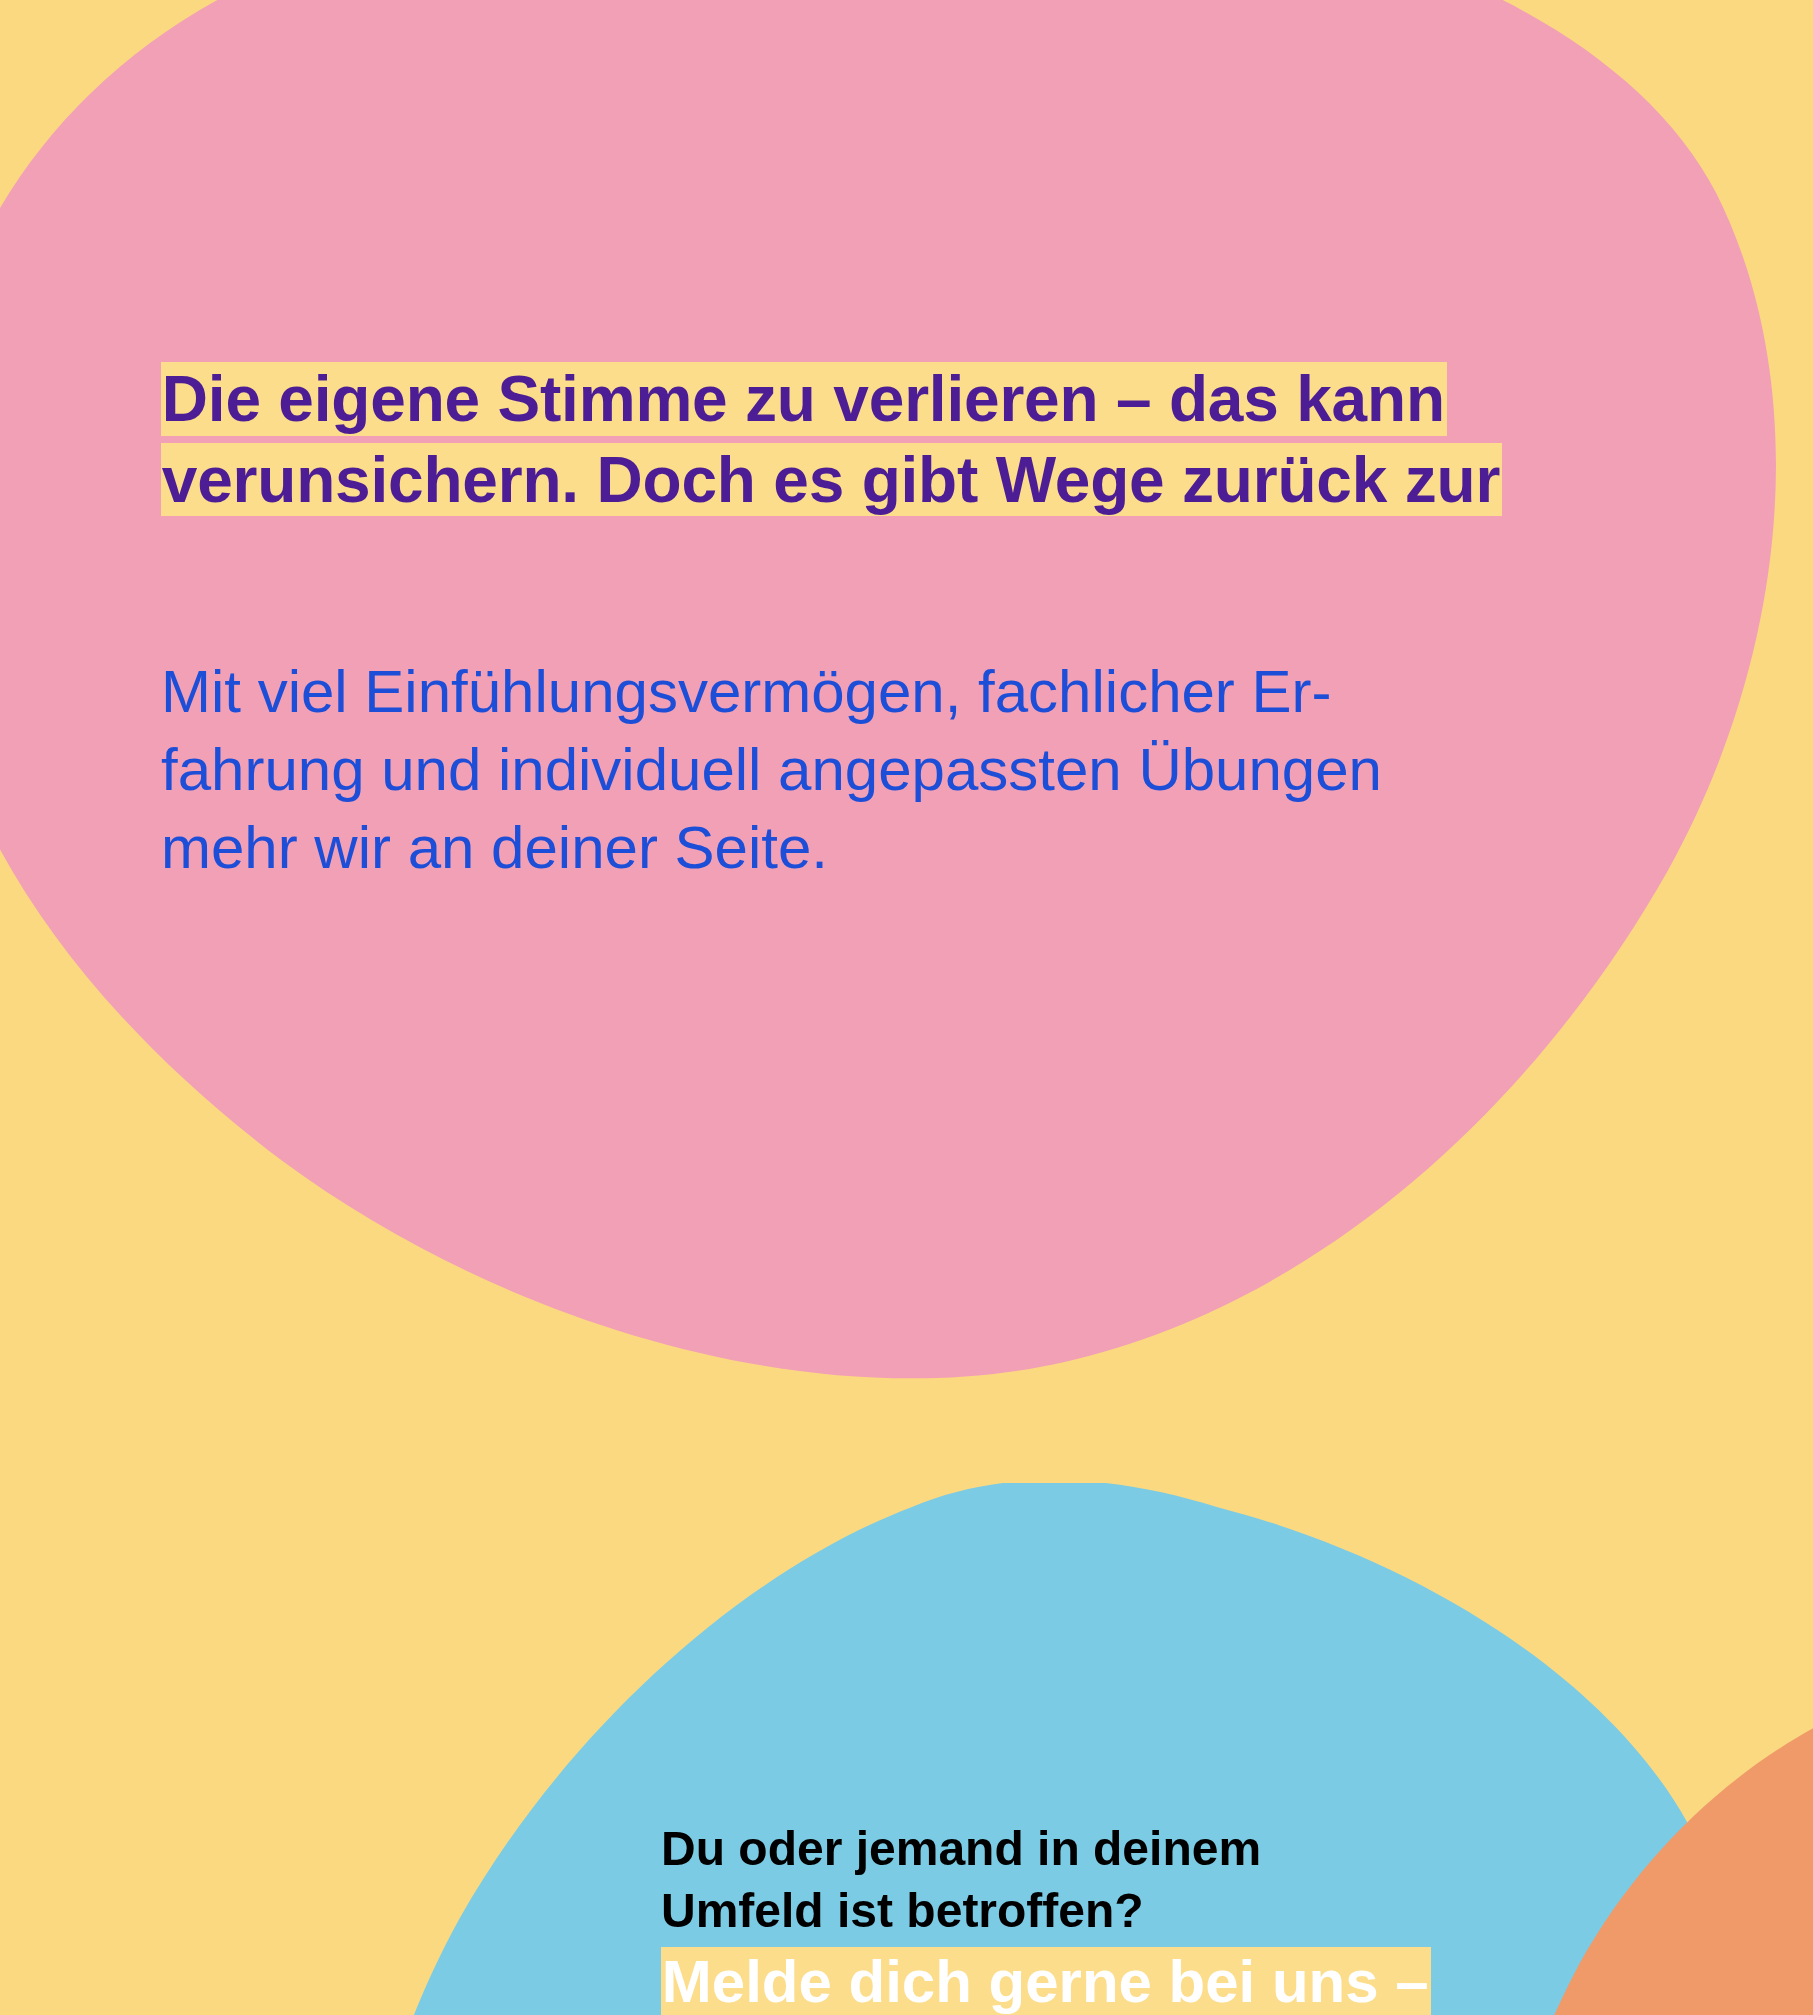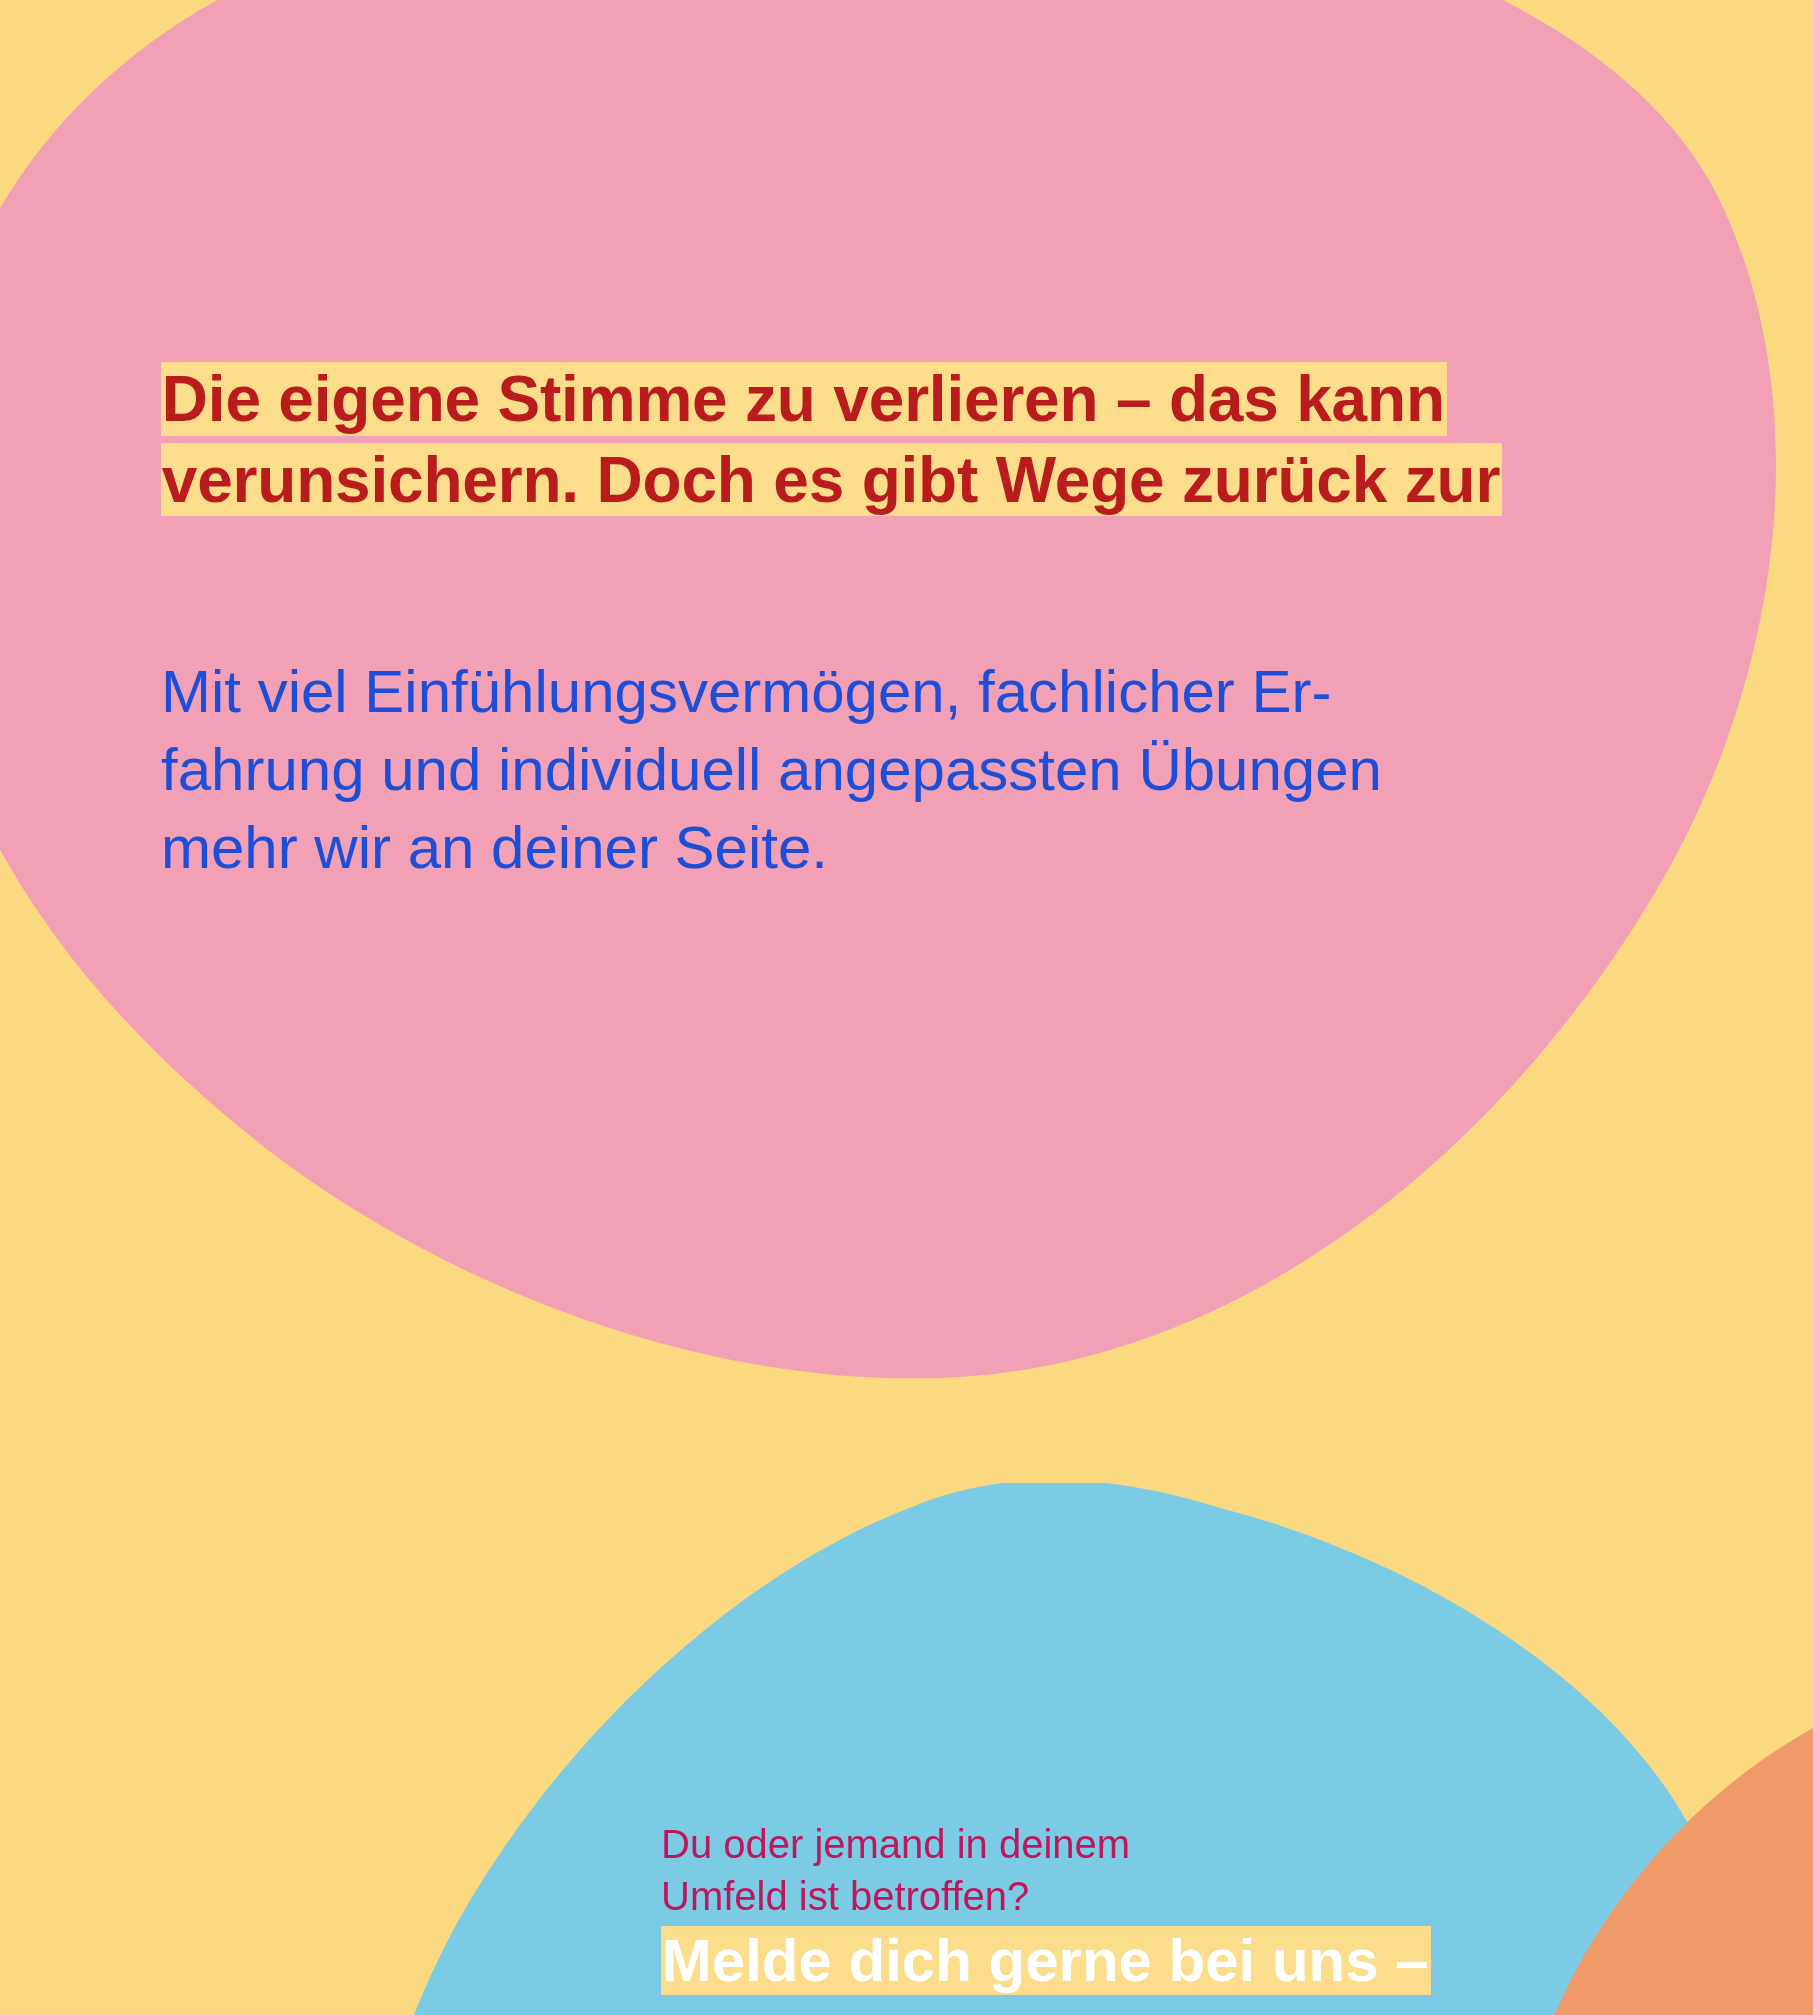--- a/index.html
+++ b/index.html
@@ -64,21 +64,21 @@
     left: 161px;
     top: 359px;
     width: 1451px;
   }
 
   .headline {
     margin: 0;
     font-size: 64px;
     line-height: 1.26;
     font-weight: 700;
-    color: #b91c1c;
+    color: #4c1d95;
     letter-spacing: -0.2px;
   }
   .headline .ln {
     display: block;
   }
   .headline .ln > span {
     
     background: #FCDD8B;
     box-shadow: 0 0 0 0 #FCDD8B;
     padding: 0.8px 2.4px 0.8px 0.8px;
@@ -95,24 +95,24 @@
   .subline .ln { display: block; }
 
   .block-bottom {
     position: absolute;
     left: 661px;
     top: 1818px;
     width: 967px;
   }
   .cta-question {
     margin: 0;
-    font-size: 40px;
+    font-size: 48px;
     line-height: 1.30;
-    font-weight: 400;
-    color: #be185d;
+    font-weight: 700;
+    color: #000000;
   }
   .cta-question .ln { display: block; }
 
   .cta-strong {
     margin: 0;
     font-size: 60px;
     line-height: 1.30;
     font-weight: 700;
     color: #ffffff;
   }

